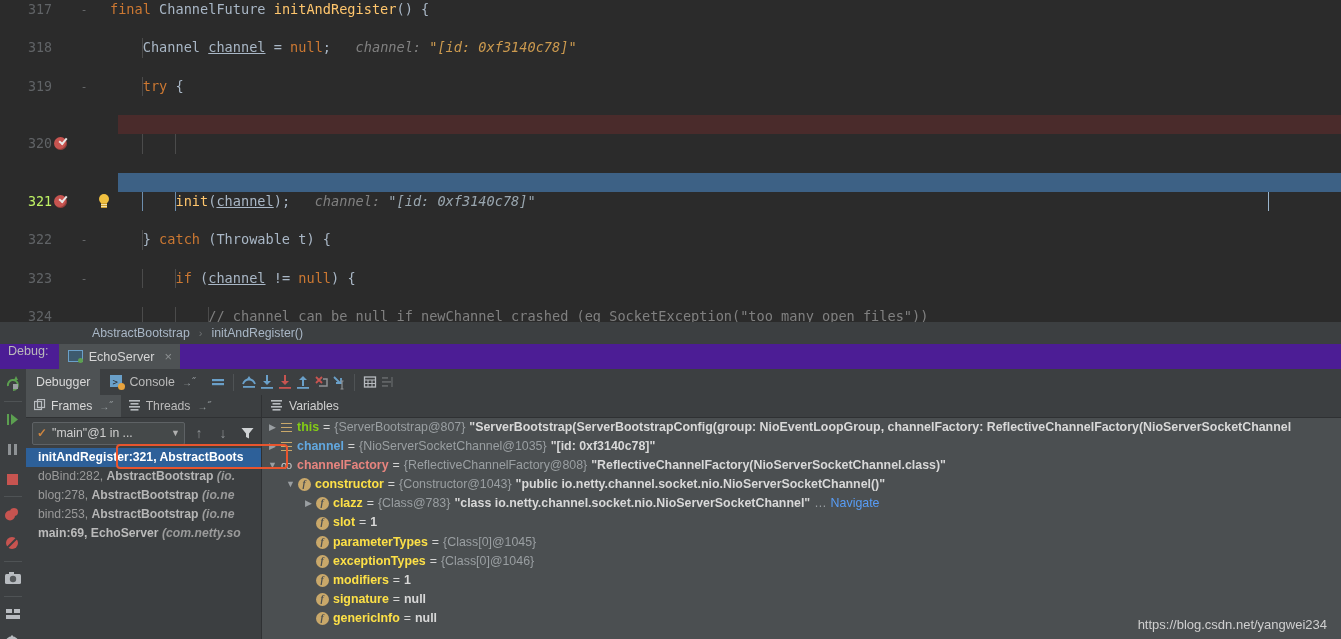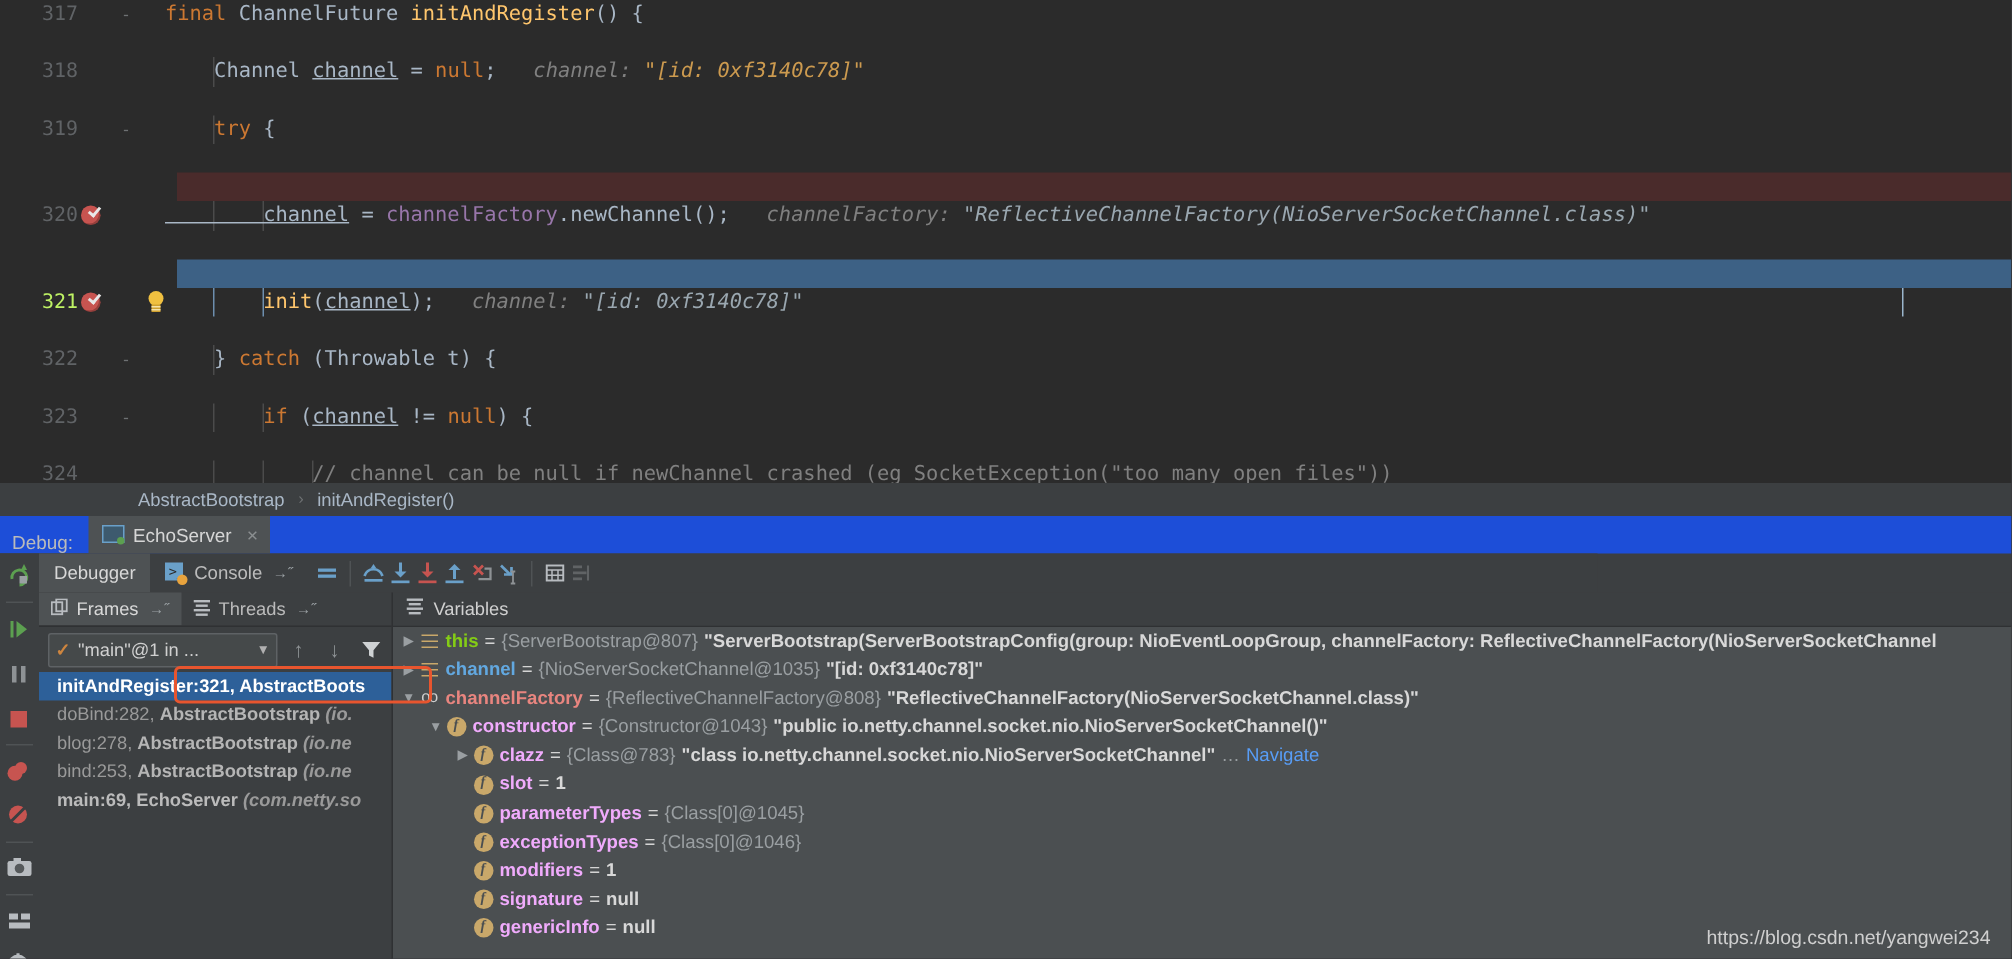--- a/index.html
+++ b/index.html
@@ -44,22 +44,22 @@
 
   
   .breadcrumb{position:absolute;left:0;top:322px;width:1341px;height:22px;background:#3c3f41;
      font-size:12.3px;color:#a9b7c6;display:flex;align-items:center;}
   .breadcrumb .crumb{padding:0 2px;}
   .breadcrumb .sep{color:#6e7173;margin:0 7px;font-size:11px;}
 
   
   .debugwin{position:absolute;left:0;top:344px;width:1341px;height:295px;background:#3c3f41;}
 
-  .dbg-header{position:absolute;left:0;top:0;width:1341px;height:25px;background:#1d4ed8;
-     display:flex;align-items:flex-end;}
+  .dbg-header{position:absolute;left:0;top:0;width:1341px;height:25px;background:#4c1d95;
+     display:flex;align-items:flex-start;}
   .dbg-label{font-size:12.6px;color:#bbbbbb;padding:0 10px 0 8px;}
   .dbg-tab{display:flex;align-items:center;height:25px;background:#4e5254;padding:0 8px 0 9px;gap:6px;}
   .dbg-tab .t{font-size:12.6px;color:#d6d6d6;}
   .dbg-tab .x{color:#8b8f91;font-size:13px;margin-left:4px;}
 
   .run-icon{width:15px;height:13px;position:relative;}
   .run-icon .scr{position:absolute;left:0;top:0;width:13px;height:10px;border:1.6px solid #6aa0c9;background:#3d5a6e;}
   .run-icon .dot{position:absolute;right:0;bottom:0;width:5px;height:5px;border-radius:50%;background:#5ca050;}
 
   
@@ -109,21 +109,21 @@
   .vsplit{position:absolute;left:261px;top:51px;width:1px;height:244px;background:#2f3133;}
   .vars-tab{position:absolute;left:262px;top:51px;width:1079px;height:22px;background:#3c3f41;
       display:flex;align-items:center;gap:6px;padding-left:9px;}
   .vars-tab .t{font-size:12.2px;color:#d0d0d0;}
   .vars-body{position:absolute;left:262px;top:73px;width:1079px;height:222px;background:#4b4f51;
       border-top:1px solid #2f3133;overflow:hidden;}
 
   .vrow{height:19.1px;line-height:19.1px;white-space:nowrap;font-size:12.4px;display:flex;align-items:center;}
   .tw{width:13px;min-width:13px;text-align:center;color:#9a9fa2;font-size:9px;}
   .vicon{width:14px;min-width:14px;display:flex;align-items:center;justify-content:center;margin-right:4px;}
-  .name-field{color:#f0abfc;font-weight:bold;}
+  .name-field{color:#fde047;font-weight:bold;}
   .name-this{color:#84cc16;font-weight:bold;}
   .name-chan{color:#62a8e0;font-weight:bold;}
   .name-cf{color:#e8857f;font-weight:bold;}
   .eq{color:#d4d4d4;margin:0 4px;}
   .ref{color:#9a9fa2;}
   .val{color:#d8d8d8;font-weight:bold;}
   .navi{color:#589df6;}
   .ellip{color:#9a9fa2;}
 
   
@@ -164,21 +164,20 @@
       <span class="indent-guide" style="left:142px"></span>
       <span class="txt"><span class="kw">    try</span><span class="ident"> {</span></span>
     </div>
 
     <div class="code-line line-hl-exec" style="top:57.6px;left:118px;width:1223px"></div>
     <div class="code-line" style="top:57.6px">
       <span class="ln">320</span>
       <span class="bp"></span>
       <span class="indent-guide" style="left:142px"></span>
       <span class="indent-guide" style="left:175px"></span>
-      <span class="txt"><span class="localvar">        channel</span><span class="ident"> = </span><span class="fld">channelFactory</span><span class="ident">.</span><span class="ident">newChannel</span><span class="ident">();</span>   <span class="hint">channelFactory: </span><span class="hintval2">"ReflectiveChannelFactory(NioServerSocketChannel.class)"</span></span>
     </div>
 
     <div class="code-line line-hl-cur" style="top:76.8px;left:118px;width:1223px"></div>
     <div class="code-line" style="top:76.8px">
       <span class="ln cur">321</span>
       <span class="bp"></span>
       <span class="bulb"><span class="glass"></span><span class="base"></span></span>
       <span class="indent-guide" style="left:142px;background:#6d8eae;"></span>
       <span class="indent-guide" style="left:175px;background:#6d8eae;"></span>
       <span class="txt"><span class="ident">        </span><span class="meth">init</span><span class="ident">(</span><span class="localvar">channel</span><span class="ident">);</span>   <span class="hint">channel: </span><span class="hintval2">"[id: 0xf3140c78]"</span></span>

